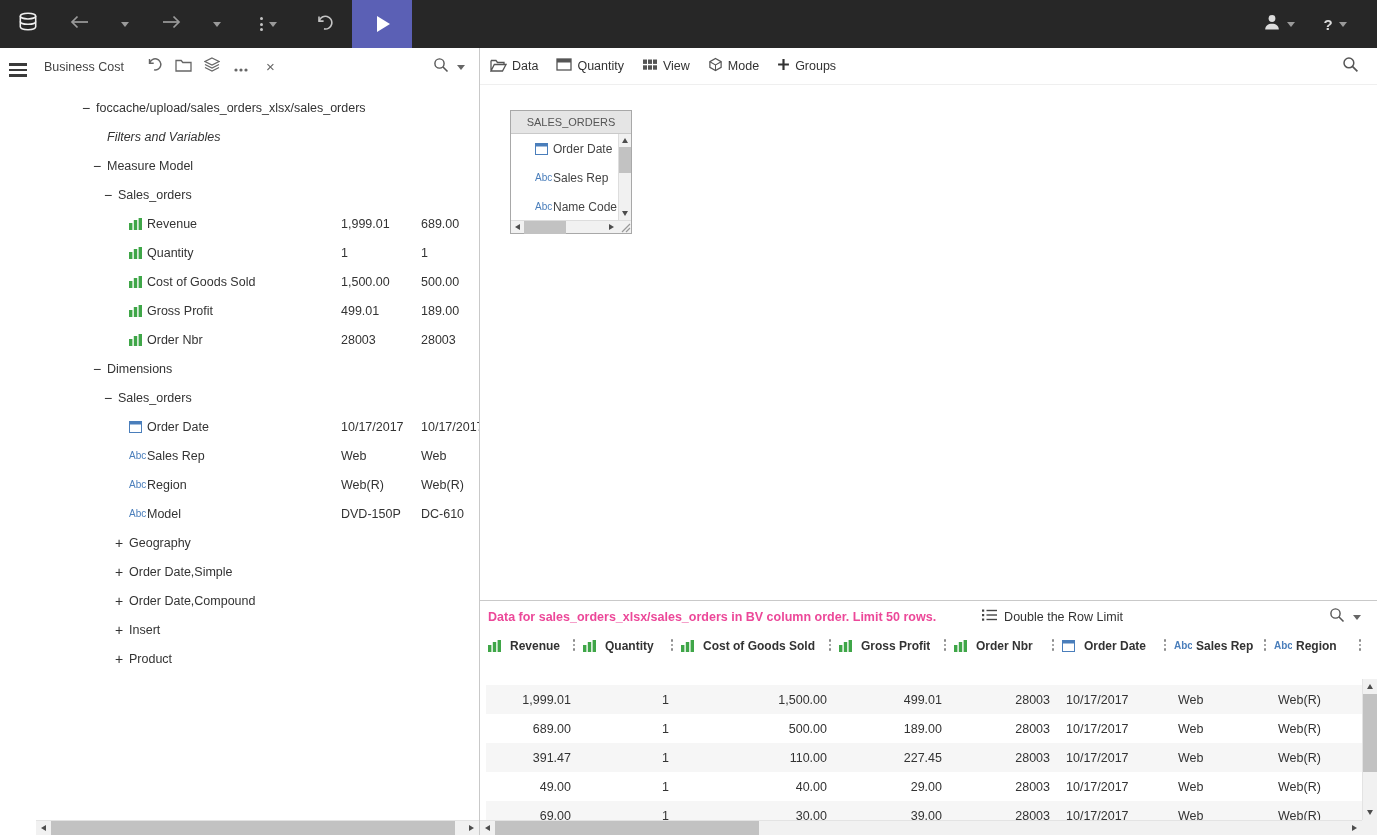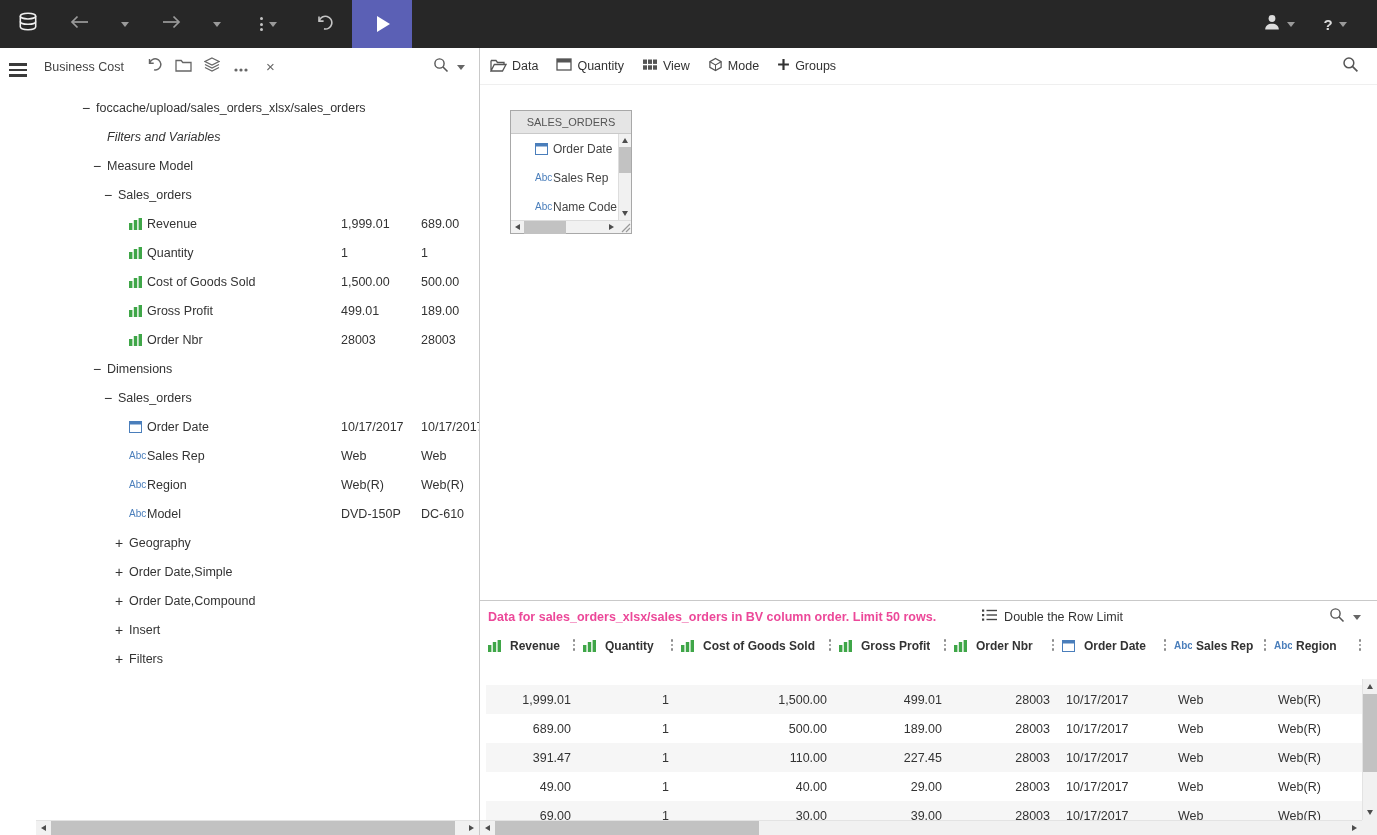--- a/index.html
+++ b/index.html
@@ -440,21 +440,21 @@
     <span class="tree-toggle">+</span>
 
     <span class="tree-label">Insert</span>
     <span class="tree-v1"></span>
     <span class="tree-v2"></span>
   </div>
 
   <div class="tree-row" style="padding-left: 79px;">
     <span class="tree-toggle">+</span>
 
-    <span class="tree-label">Filters</span>
+    <span class="tree-label">Product</span>
     <span class="tree-v1"></span>
     <span class="tree-v2"></span>
   </div>
 </div>
 
     <div class="hscroll bv-hscroll">
       <span class="sb-arrow">
           <span class="tri l"></span>
         </span>
       <span class="sb-thumb-h" style="width:404px"></span>

